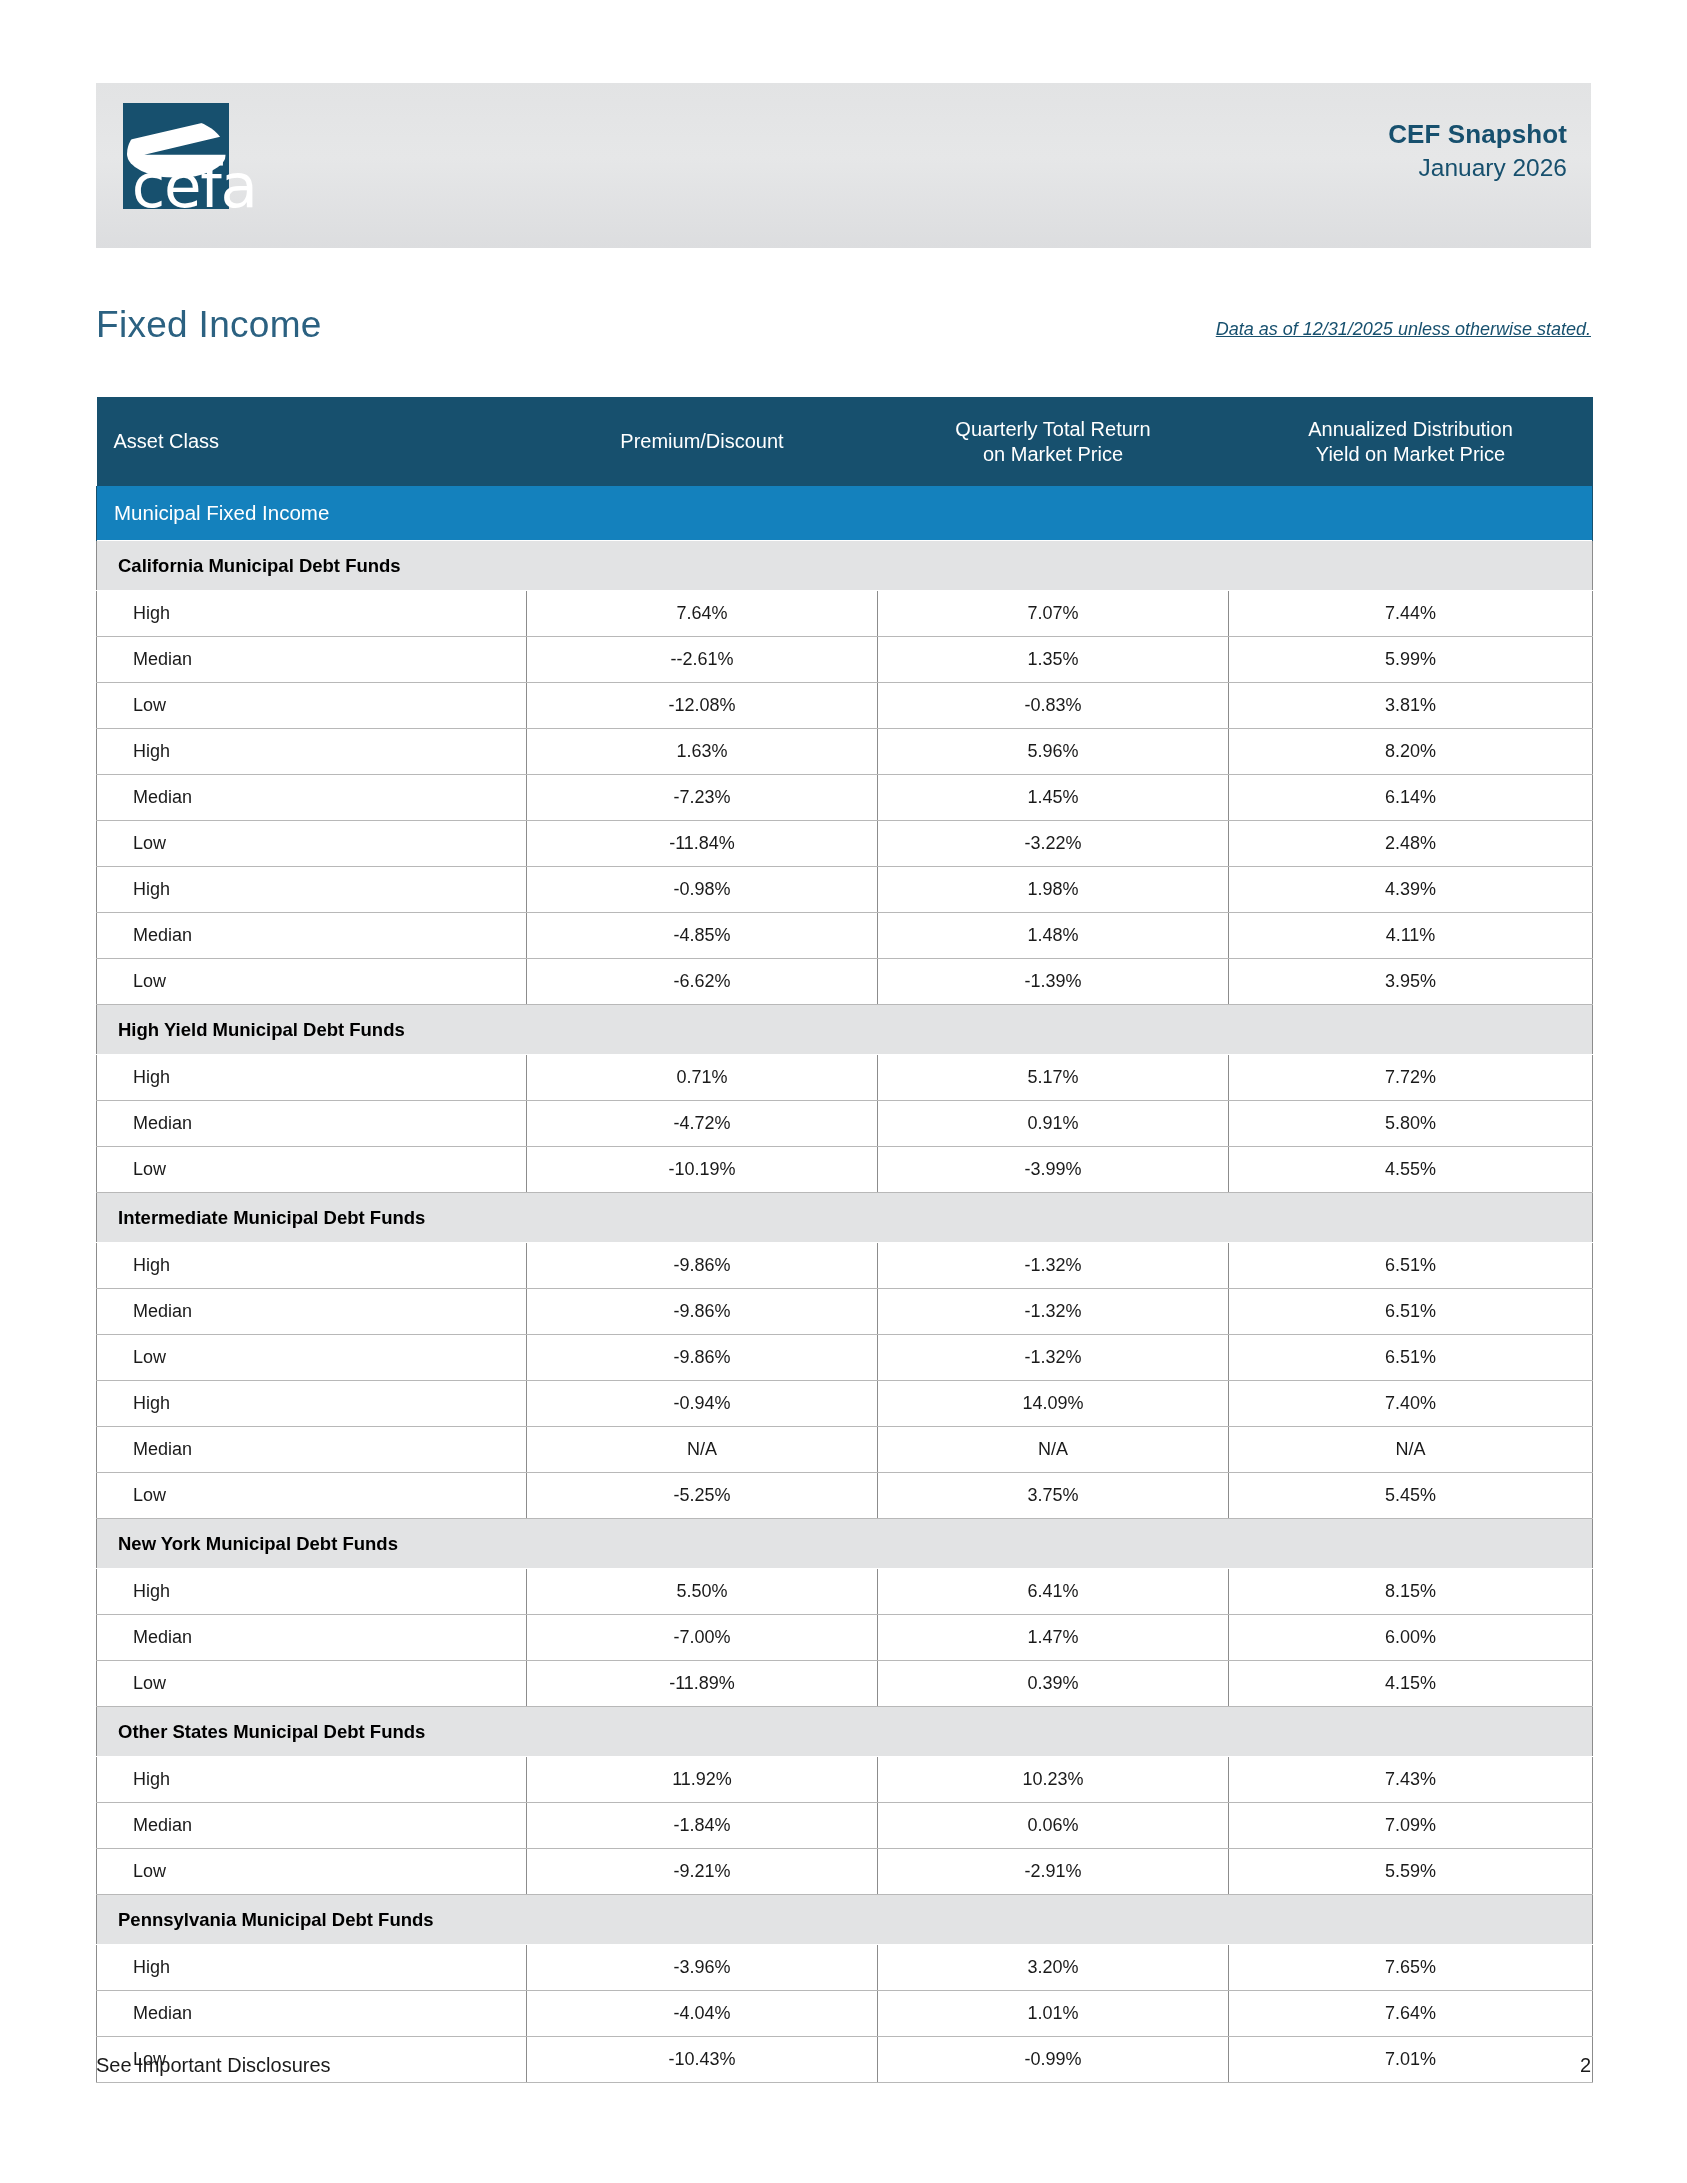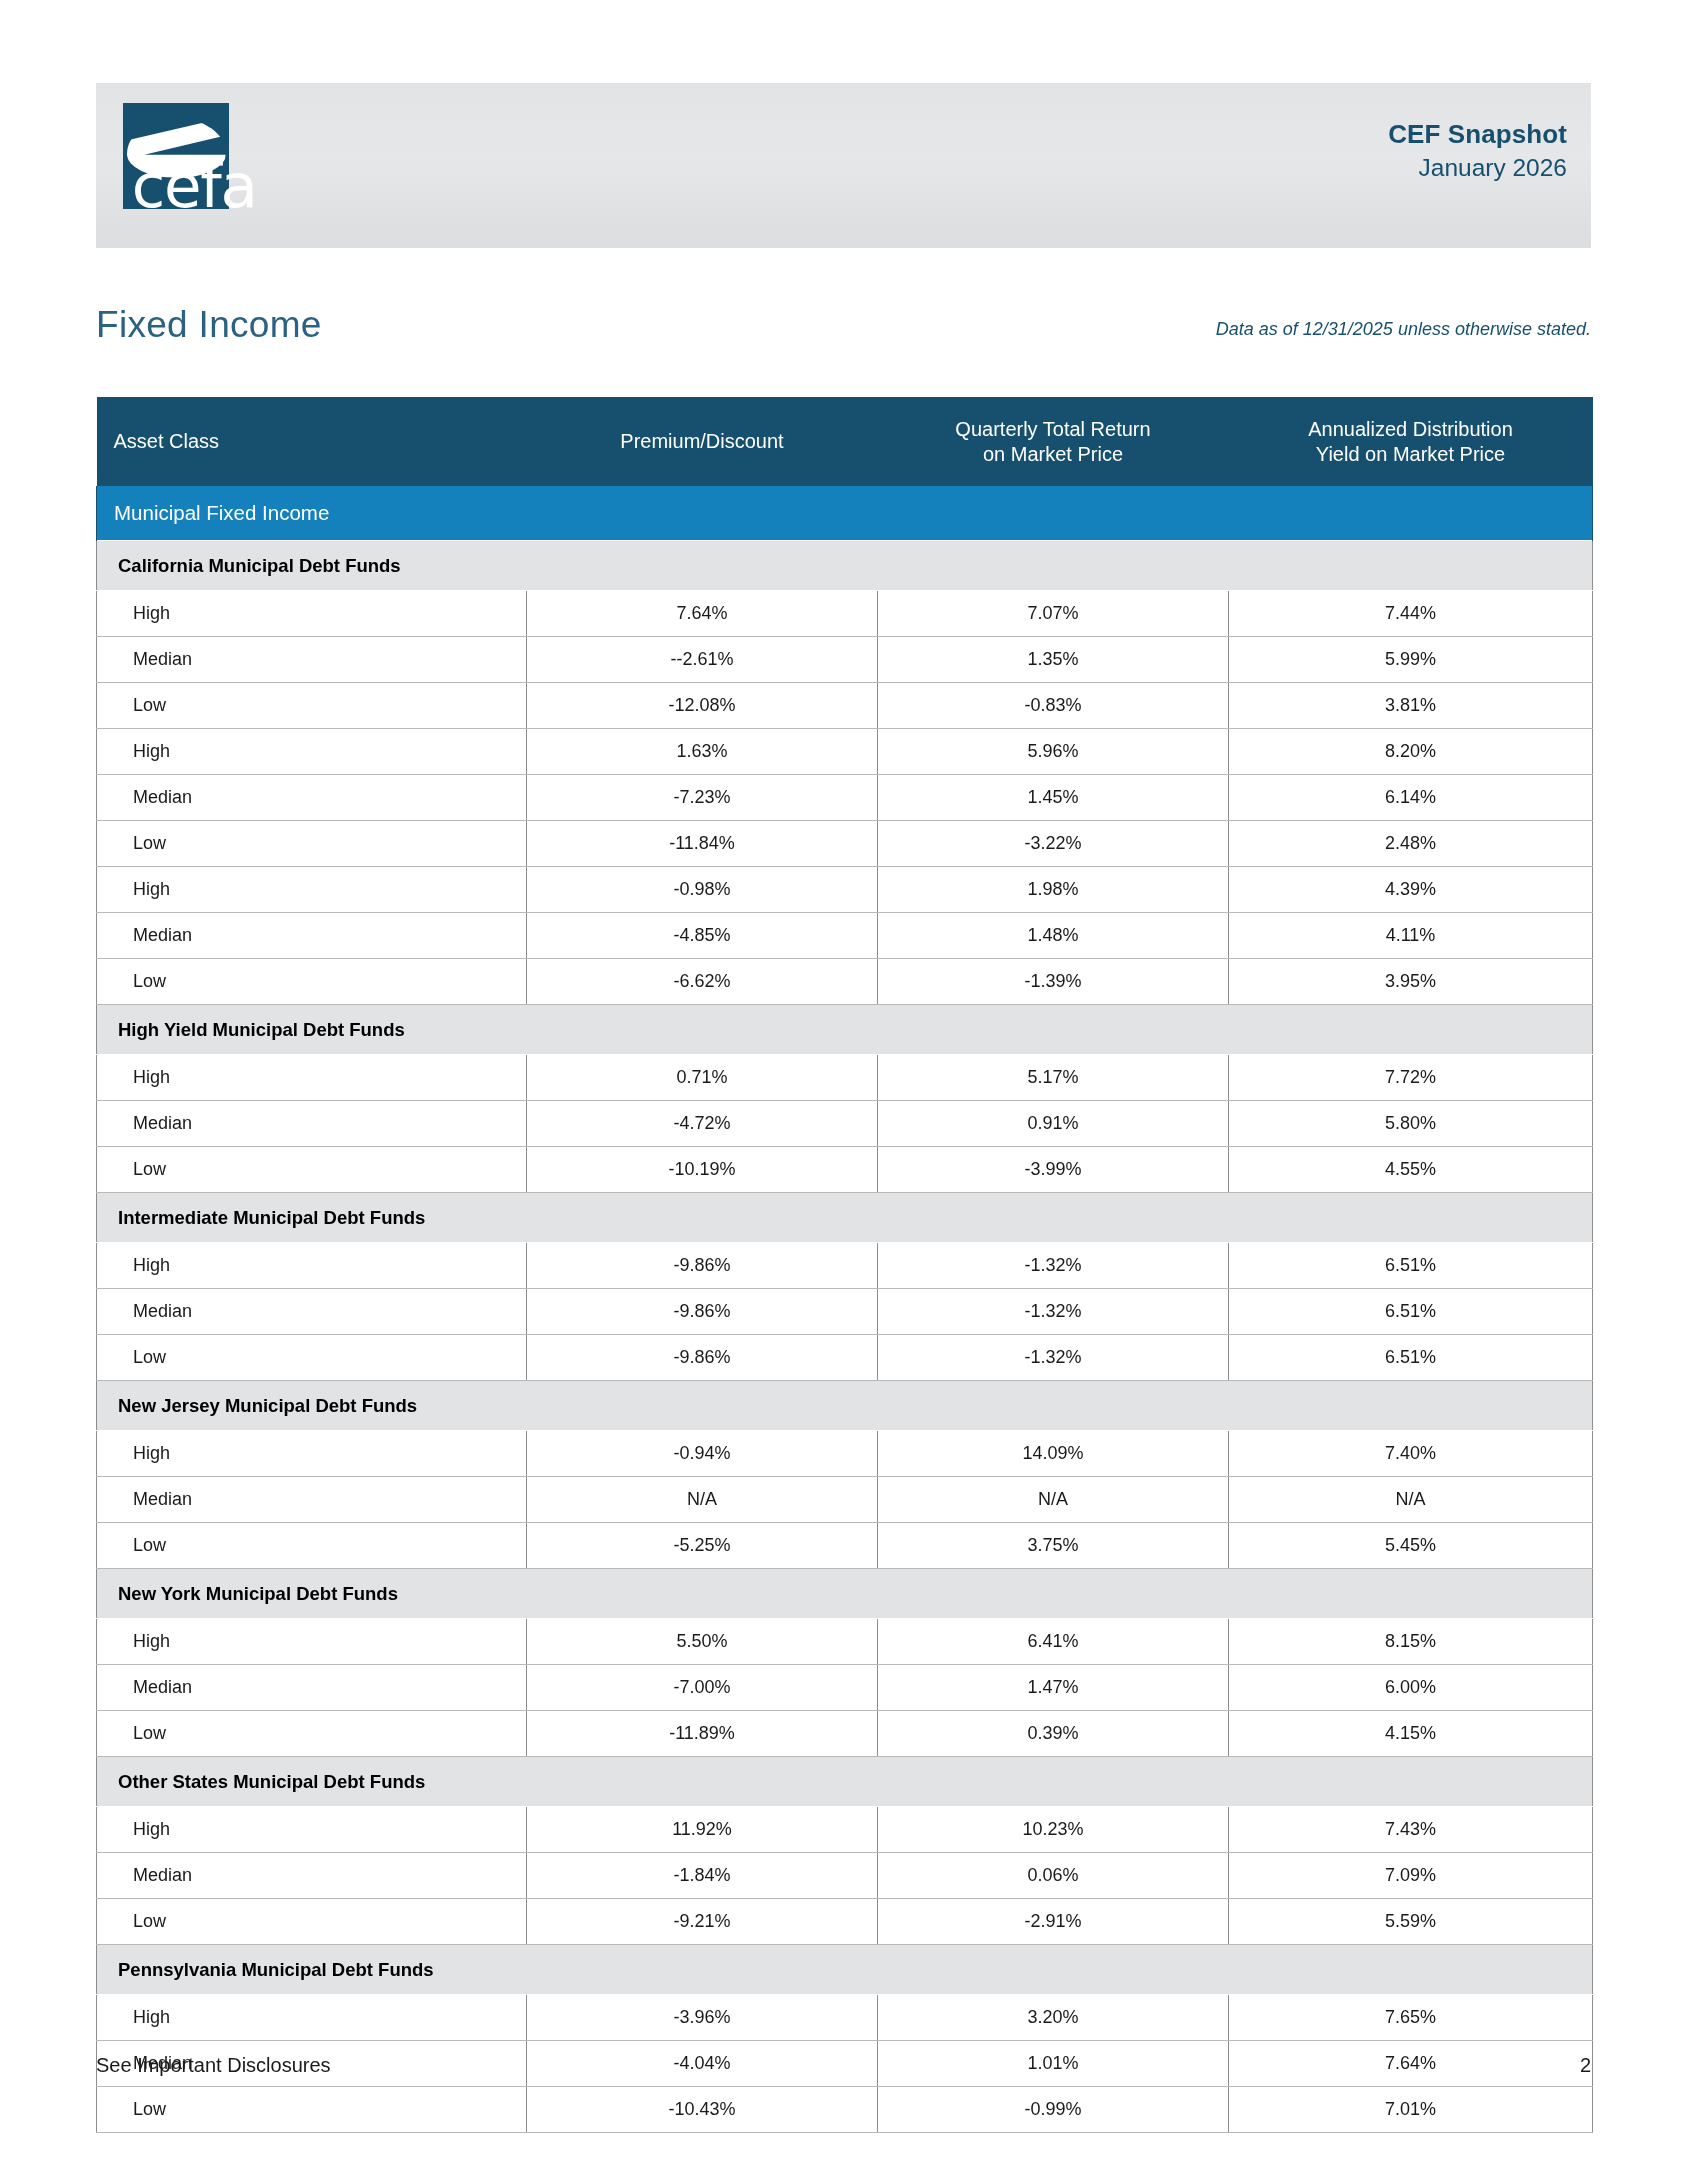--- a/index.html
+++ b/index.html
@@ -98,20 +98,21 @@
     font-weight: 400;
     letter-spacing: 0.3px;
   }
   .data-note {
     position: absolute;
     right: 96px;
     top: 319px;
     font-size: 18px;
     font-style: italic;
     color: #17506e;
+    text-decoration: underline;
   }
 
   
   table.main {
     position: absolute;
     left: 96px;
     top: 397px;
     width: 1495px;
     border-collapse: collapse;
     table-layout: fixed;
@@ -347,23 +348,20 @@
         <td class="val">-1.32%</td>
         <td class="val last">6.51%</td>
       </tr>
       <tr class="row">
         <td class="label">Low</td>
         <td class="val">-9.86%</td>
         <td class="val">-1.32%</td>
         <td class="val last">6.51%</td>
       </tr>
 
-      <tr class="cat">
-        <td class="catcell" colspan="4">New Jersey Municipal Debt Funds</td>
-      </tr>
       <tr class="row">
         <td class="label">High</td>
         <td class="val">-0.94%</td>
         <td class="val">14.09%</td>
         <td class="val last">7.40%</td>
       </tr>
       <tr class="row">
         <td class="label">Median</td>
         <td class="val">N/A</td>
         <td class="val">N/A</td>

